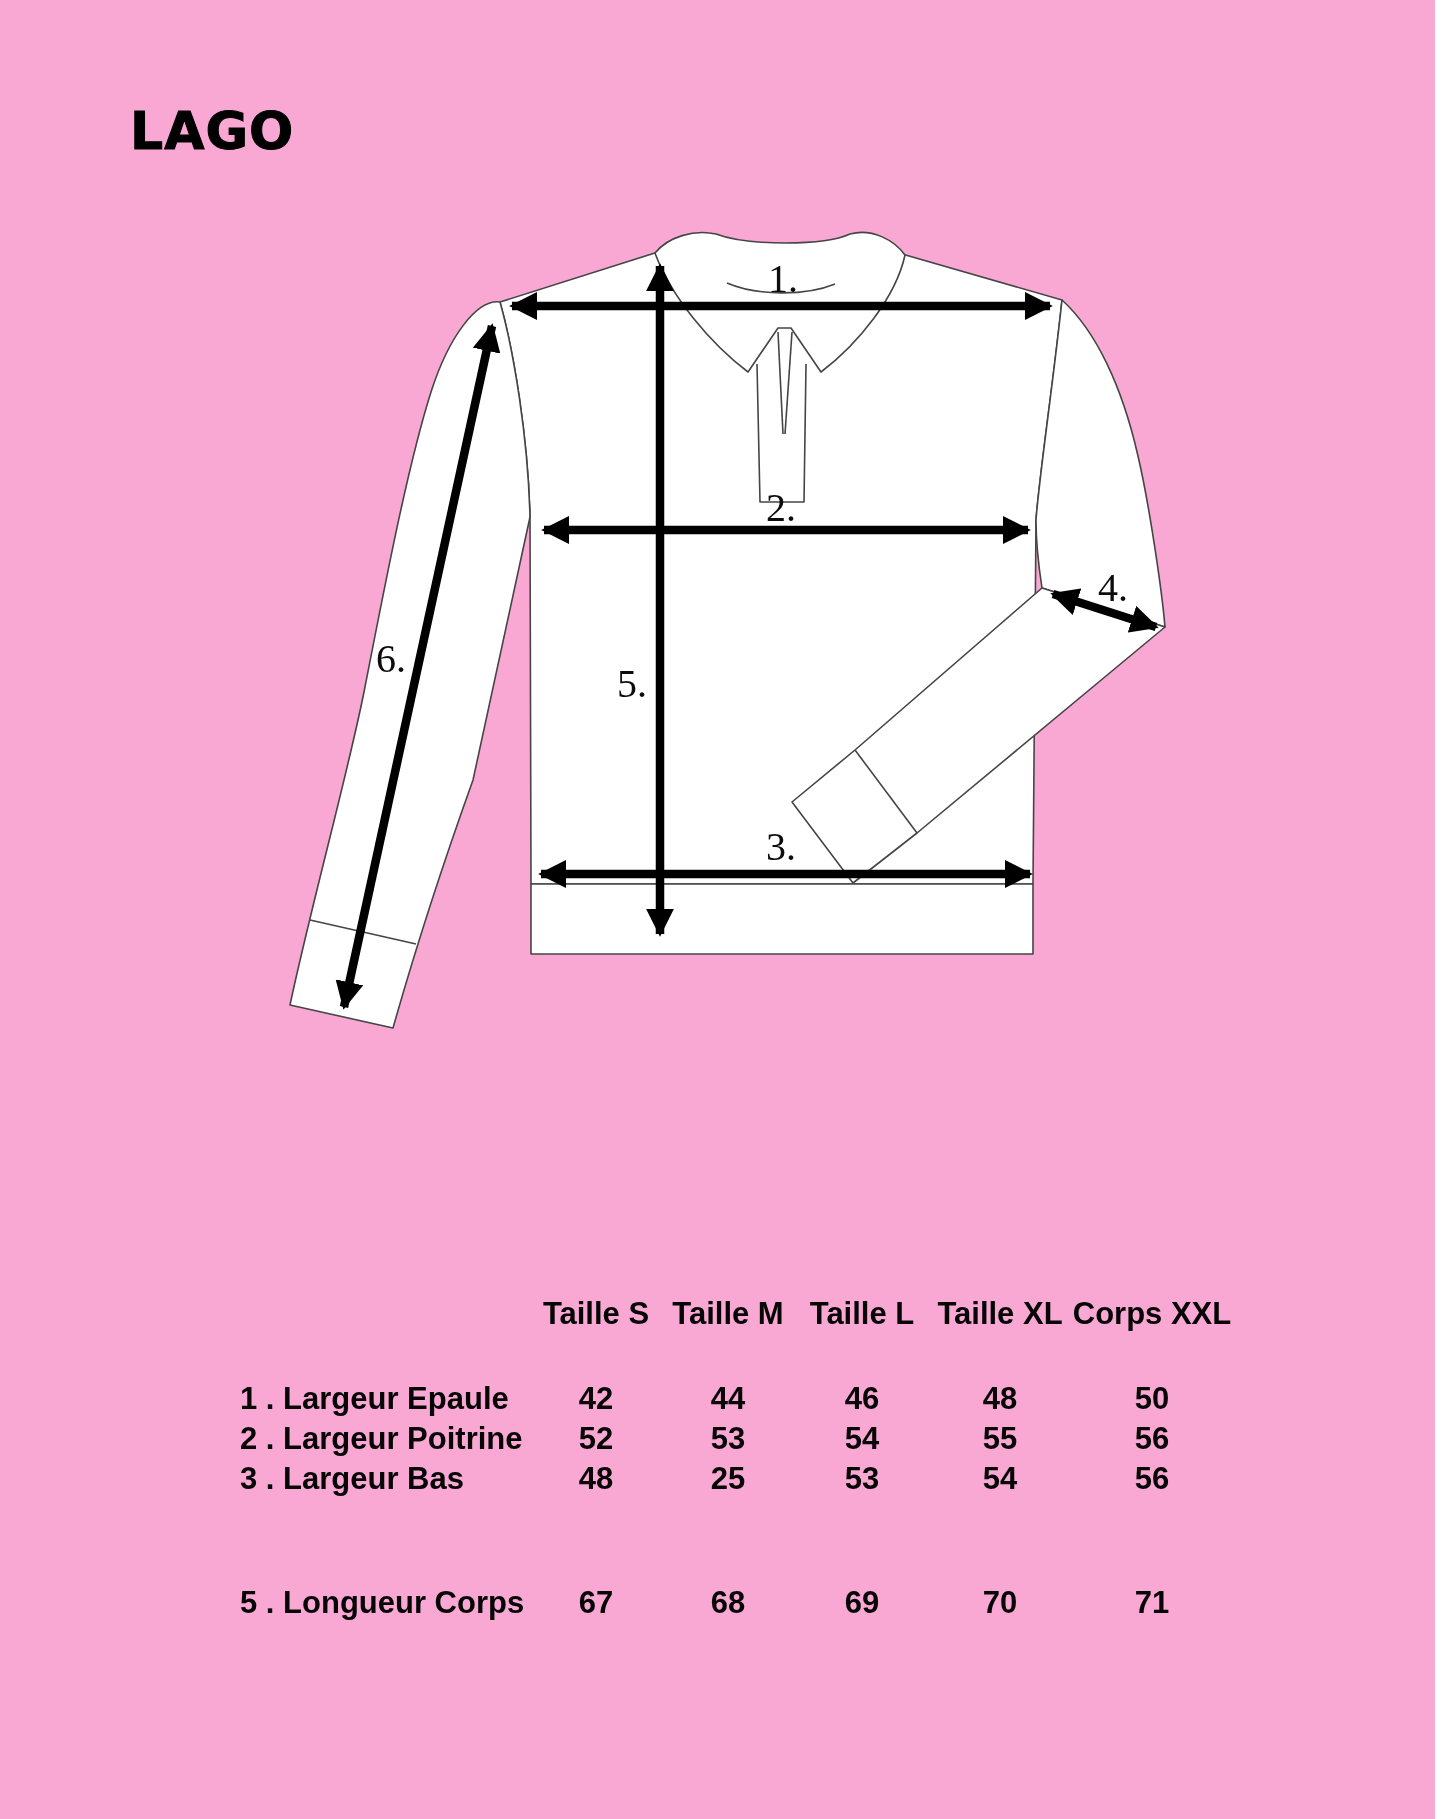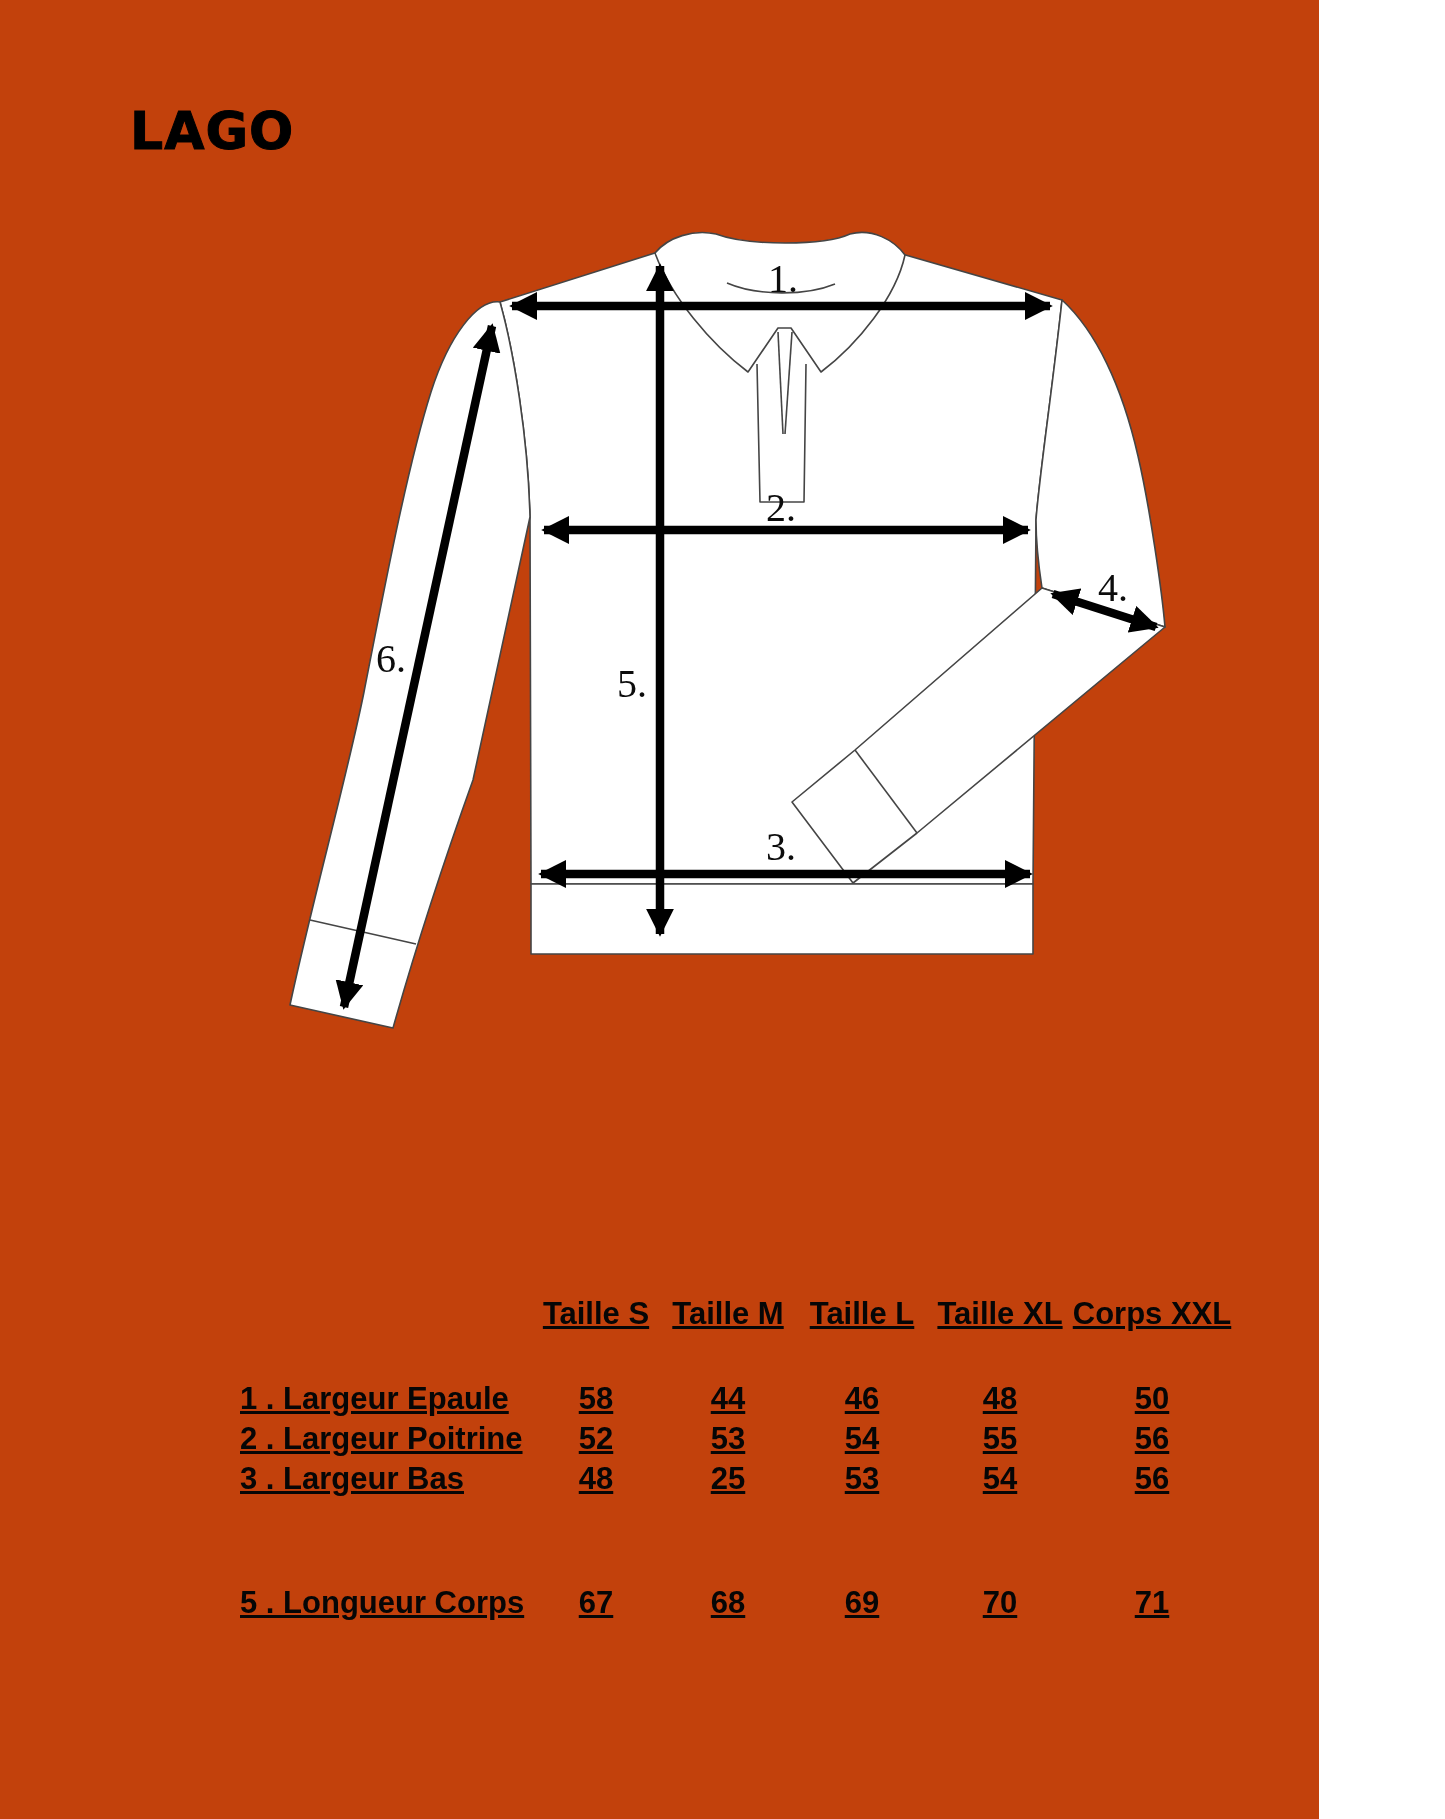--- a/index.html
+++ b/index.html
@@ -1,19 +1,19 @@
 <!DOCTYPE html>
 <html><head>
 <meta charset="utf-8">
 <style>
   html,body{margin:0;padding:0;background:#ffffff;}
   .canvas{
     position:relative;
-    width:1319px;height:1819px;
-    background:#c2410c;
+    width:1435px;height:1819px;
+    background:#f9a8d4;
     font-family:"Liberation Sans",sans-serif;
     overflow:hidden;
   }
   .brand{
     position:absolute;left:130px;top:105px;
     font-family:"DejaVu Sans","Liberation Sans",sans-serif;
     font-size:52px;font-weight:700;color:#000;
     letter-spacing:1px;
     -webkit-text-stroke:1px #000;
     line-height:1;
@@ -28,21 +28,21 @@
   }
   
   .sizetable{position:absolute;left:0;top:0;width:1445px;height:1819px;}
   .thead,.trow{position:absolute;left:0;width:1445px;height:40px;}
   .thead{top:1296px;}
   .r0{top:1381px;} .r1{top:1421px;} .r2{top:1461px;}
   .r3{top:1503px;} .r4{top:1585px;} .r5{top:1626px;}
   .sizetable span{
     position:absolute;top:0;
     font-size:31px;font-weight:700;color:#060606;
-    line-height:1.15;white-space:nowrap;text-decoration:underline;
+    line-height:1.15;white-space:nowrap;
   }
   .rlabel{left:240px;}
   .c{transform:translateX(-50%);}
   .c0{left:596px;} .c1{left:728px;} .c2{left:862px;} .c3{left:1000px;} .c4{left:1152px;}
 </style>
 </head>
 <body>
 
 <div class="canvas">
 
@@ -122,21 +122,21 @@
     <div class="thead">
       <span class="c c0">Taille S</span>
       <span class="c c1">Taille M</span>
       <span class="c c2">Taille L</span>
       <span class="c c3">Taille XL</span>
       <span class="c c4">Corps XXL</span>
     </div>
 
     <div class="trow r0">
       <span class="rlabel">1 . Largeur Epaule</span>
-      <span class="c c0">58</span>
+      <span class="c c0">42</span>
       <span class="c c1">44</span>
       <span class="c c2">46</span>
       <span class="c c3">48</span>
       <span class="c c4">50</span>
     </div>
 
     <div class="trow r1">
       <span class="rlabel">2 . Largeur Poitrine</span>
       <span class="c c0">52</span>
       <span class="c c1">53</span>

